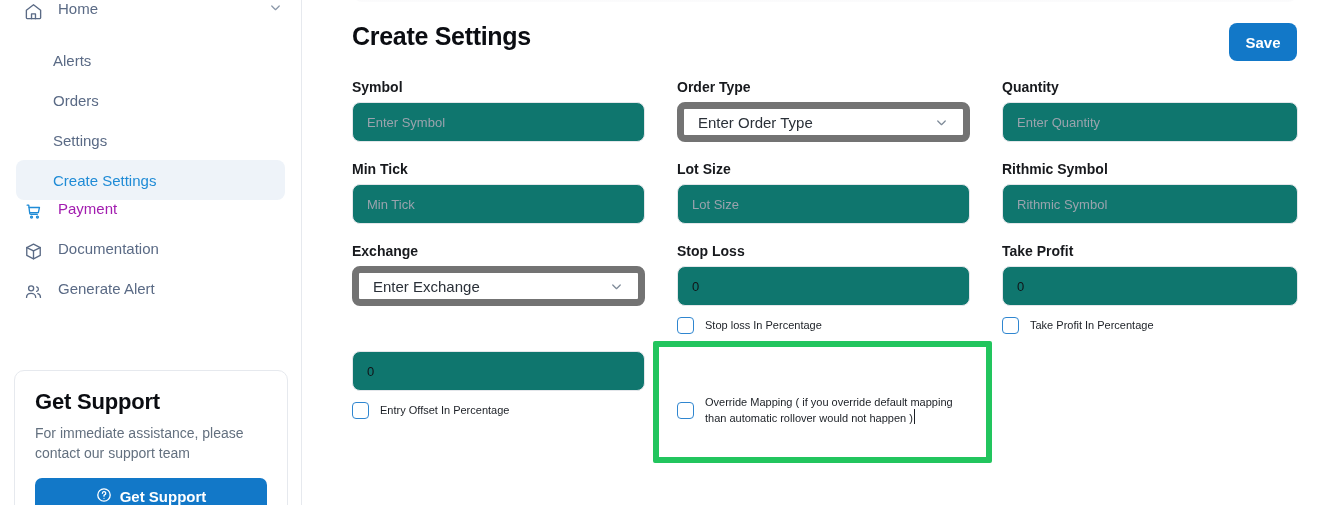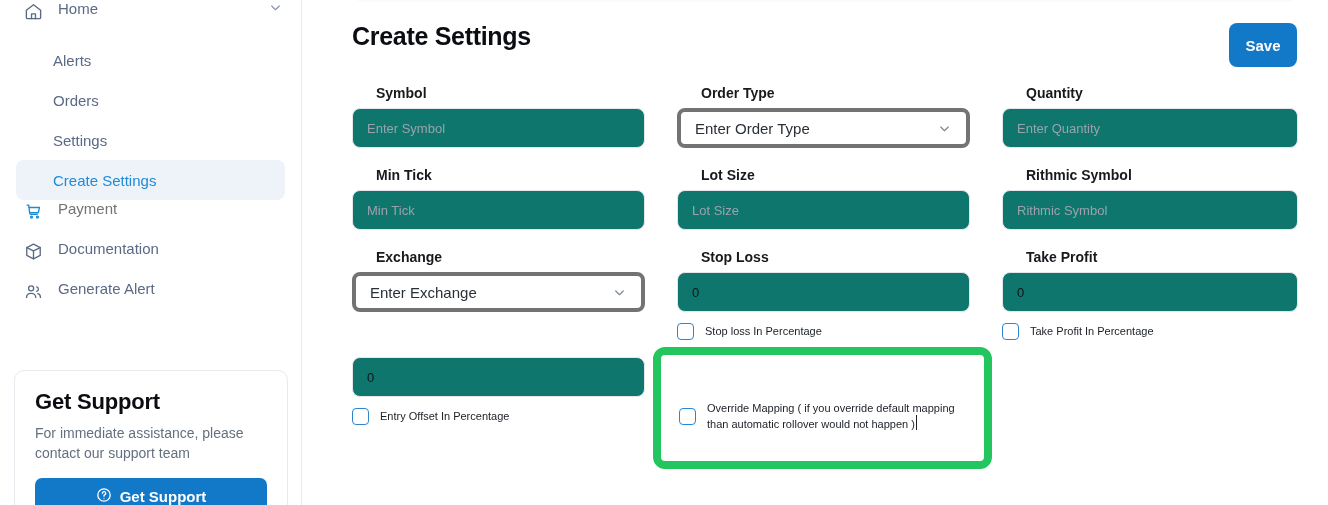--- a/index.html
+++ b/index.html
@@ -43,21 +43,21 @@
     padding-left: 37px;
     font-size: 15px; color: #5a6a85;
     border-radius: 8px;
     margin-bottom: 0px;
   }
   .sub-item.active {
     background: #eef3f9;
     color: #1f8bd6;
   }
 
-  .nav-row.accent { color: #737373; }
+  .nav-row.accent { color: #a21caf; }
   .nav-row.accent .ico svg { stroke: #1f8bd6; }
 
   
   .support-card {
     position: absolute;
     left: 14px; top: 370px;
     width: 274px;
     background: #ffffff;
     border: 1px solid #e6e9ee;
     border-radius: 10px;
@@ -102,51 +102,51 @@
     padding-top: 22px;
   }
   .page-title {
     font-size: 25px; font-weight: bold; color: #0b0d12;
     letter-spacing: -0.3px;
   }
   .save-btn {
     background: #1278c8; color: #ffffff;
     font-size: 15px; font-weight: bold;
     border: none; border-radius: 8px;
-    width: 68px; height: 44px;
+    width: 68px; height: 38px;
     cursor: pointer;
     margin-top: 1px; margin-right: 1px;
   }
 
   .grid {
     display: grid;
     grid-template-columns: 293px 293px 296px;
     column-gap: 32px;
     margin-top: 18px;
   }
   .cell { margin-bottom: 0; }
   .field-label {
     font-size: 14px; font-weight: bold; color: #17191d;
-    margin-bottom: 7px; display: block; margin-left: 24px;
+    margin-bottom: 7px; display: block;
   }
   .input {
     width: 100%; height: 38px;
     border: 1px solid #e3e6ea; border-radius: 8px;
     background: #0f766e;
     font-size: 13px; color: #111418;
     padding: 16px 14px;
     font-family: "Liberation Sans", sans-serif;
     outline: none;
   }
   .input::placeholder { color: #9aa3ad; }
   .input.tall { height: 40px; }
 
   .select-box {
     width: 100%; height: 40px;
-    border: 4px solid #737373; border-radius: 8px;
+    border: 7px solid #737373; border-radius: 8px;
     background: #fff;
     display: flex; align-items: center;
     padding: 0 14px;
     font-size: 15px; color: #2a3038;
     cursor: pointer;
   }
   .select-box .chev { margin-left: auto; display: flex; }
 
   .chk-row {
     display: flex; align-items: center;
@@ -172,22 +172,22 @@
   
   .bottom {
     display: grid;
     grid-template-columns: 293px 293px 296px;
     column-gap: 32px;
     margin-top: 17px;
     position: relative;
   }
 
   .redbox {
-    border: 8px solid #22c55e;
-    border-radius: 12px;
+    border: 6px solid #22c55e;
+    border-radius: 2px;
     padding: 28px 14px 12px 18px;
     height: 122px;
     display: flex; align-items: center;
     margin-top: -10px;
     margin-left: -24px;
     width: 339px;
   }
   .redbox .chk-row { margin-top: 0; align-items: center; }
   .redbox .chk-label { line-height: 1.28; max-width: 250px; }
   .caret {

